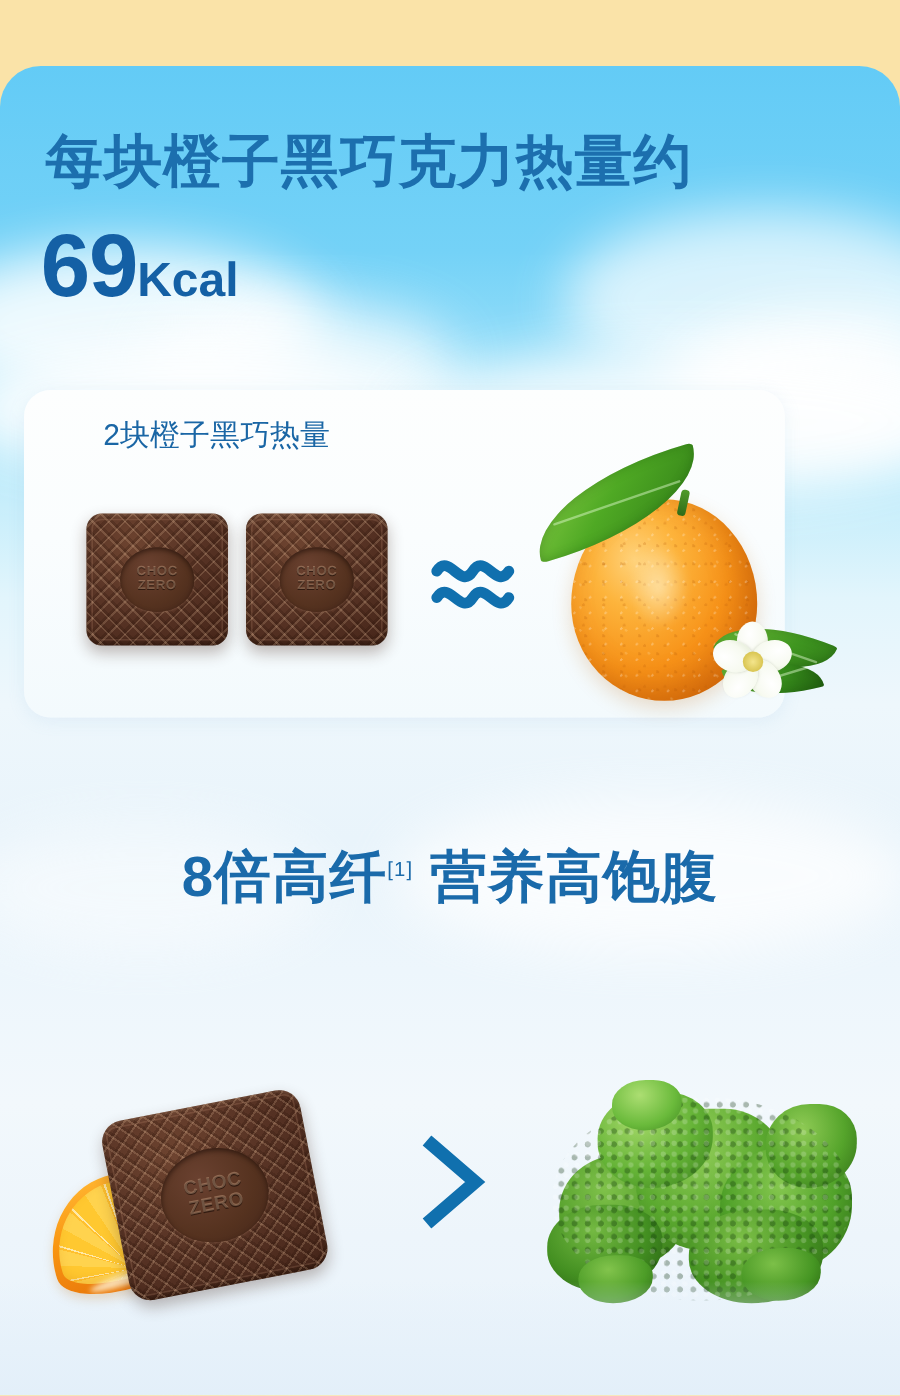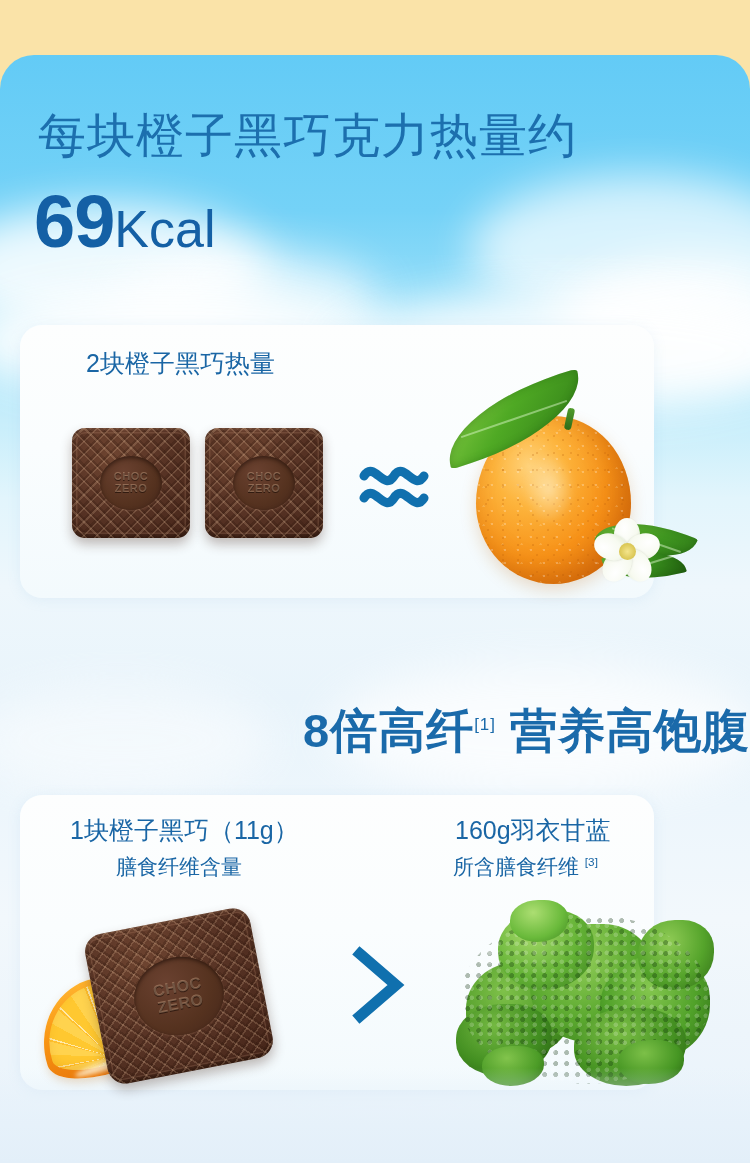--- a/index.html
+++ b/index.html
@@ -49,33 +49,33 @@
   .c5{ left:-40px; top:232px; width:420px; height:110px; opacity:.9;}
   .c6{ left:330px; top:236px; width:480px; height:120px; opacity:.85;}
   .c7{ left:330px; top:610px; width:430px; height:130px; opacity:.75;}
   .c8{ left:-30px; top:630px; width:300px; height:110px; opacity:.45;}
   .c9{ left:120px; top:1080px; width:520px; height:130px; opacity:.6;}
 
   
   .headline{
     position:absolute; left:38px; top:108px; width:690px;
     color:#1C6FAE;
-    font-size:48px; font-weight:normal;
+    font-size:48px; font-weight:bold;
     letter-spacing:1px;
     line-height:1.16;
     white-space:nowrap;
   }
   .kcal-line{
     position:absolute; left:34px; top:185px;
     color:#1460A5;
     white-space:nowrap;
     line-height:1;
   }
   .kcal-num{ font-size:74px; font-weight:bold; letter-spacing:-1px; vertical-align:baseline;}
-  .kcal-unit{ font-size:52px; font-weight:normal; letter-spacing:0px; vertical-align:baseline;}
+  .kcal-unit{ font-size:40px; font-weight:bold; letter-spacing:0px; vertical-align:baseline;}
 
   
   .card{
     position:absolute;
     left:20px; width:634px;
     border-radius:22px;
     background:linear-gradient(180deg,#FDFEFE 0%,#FAFDFE 45%,#F3FAFD 100%);
     box-shadow:0 2px 14px rgba(120,175,210,.12);
     text-align:center;
   }
@@ -93,21 +93,21 @@
     position:absolute;
     color:#1A66A5;
     font-size:21px;
     white-space:nowrap;
   }
   sup{ font-size:.56em; vertical-align:super; }
 
   
   .sec-heading{
     position:absolute; left:0; top:700px; width:750px;
-    text-align:right; color:#1A6AAA;
+    text-align:center; color:#1A6AAA;
     font-size:47px; font-weight:bold;
     letter-spacing:1px; white-space:nowrap;
   }
   .sec-heading sup{ font-size:.36em; vertical-align:super; font-weight:normal;}
 
   
   .op-approx{
     position:absolute; left:358px; top:452px;
     width:72px; height:66px;
   }
@@ -369,31 +369,20 @@
         <div class="petal" style="transform:rotate(216deg);"></div>
         <div class="petal" style="transform:rotate(288deg);"></div>
         <div class="blossom-core"></div>
       </div>
     </div>
 
     <div class="sec-heading" style="top:645px;">
       <span>8倍高纤</span><sup>[1]</sup>&nbsp;<span>营养高饱腹</span>
     </div>
 
-    <div class="card" id="card-fiber" style="top:740px;">
-
-      <div class="card-label" style="left:50px; top:22px;">1块橙子黑巧（11g）</div>
-      <div class="card-sub" style="left:96px; top:58px;">膳食纤维含量</div>
-
-      <div class="card-label" style="left:435px; top:22px;">160g羽衣甘蓝</div>
-      <div class="card-sub" style="left:433px; top:58px;">
-        <span>所含膳食纤维</span>
-        <sup>[3]</sup>
-      </div>
-    </div>
 
     <div class="slice" style="top:923px;">
       <div class="slice-peel"></div>
       <div class="slice-flesh"></div>
       <div class="slice-pith"></div>
     </div>
 
     <div class="choc" id="choc-c" style="top:865px;">
       <div class="lattice"></div>
       <div class="rim"></div>

